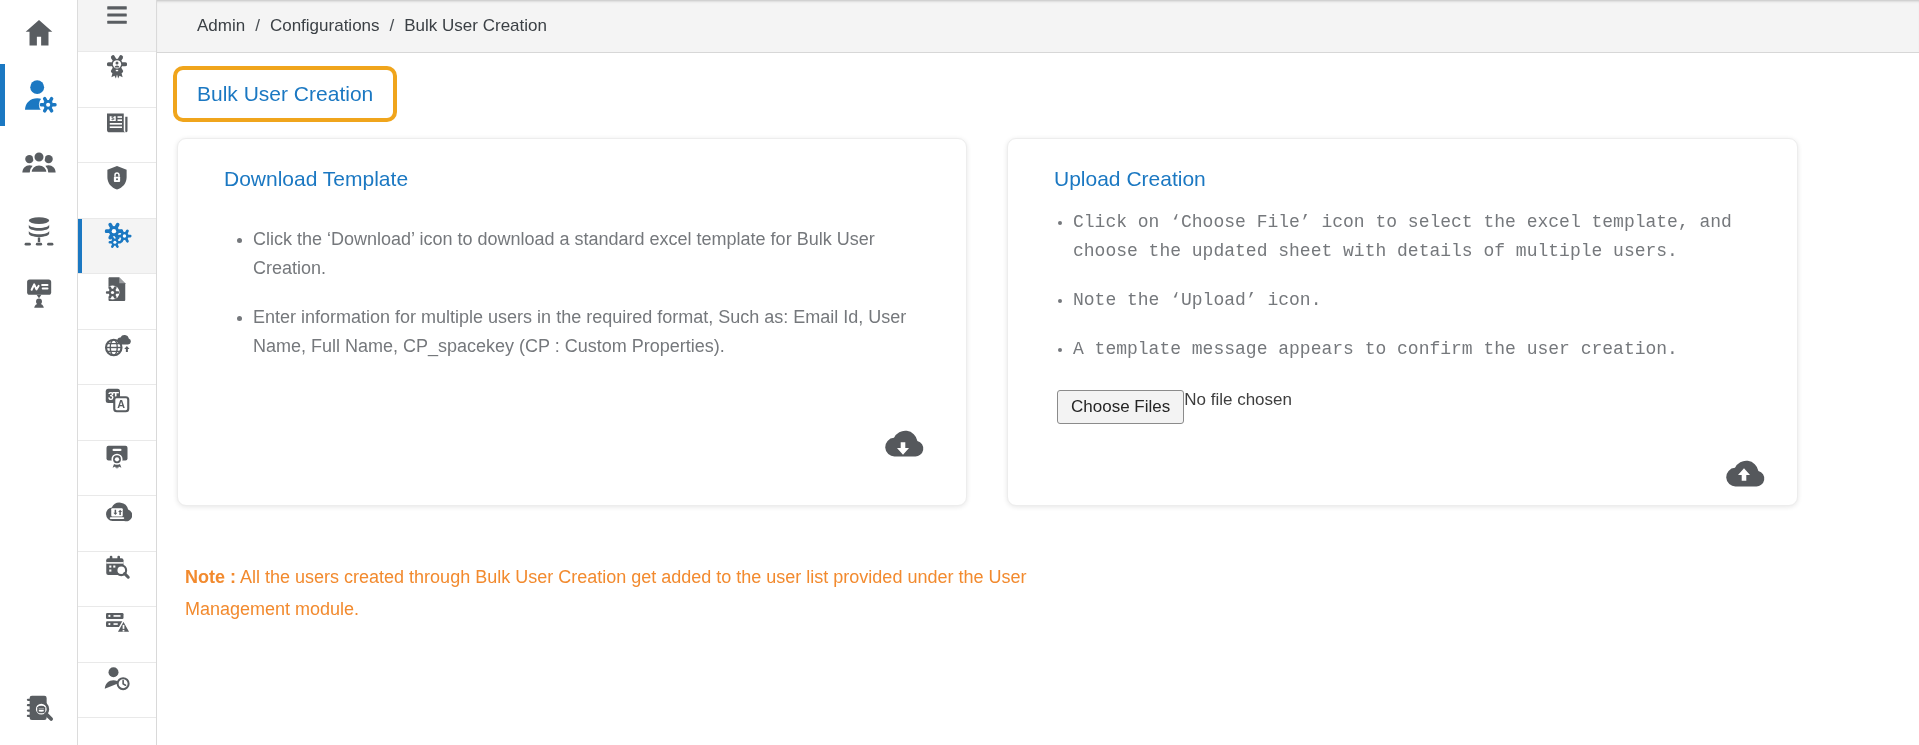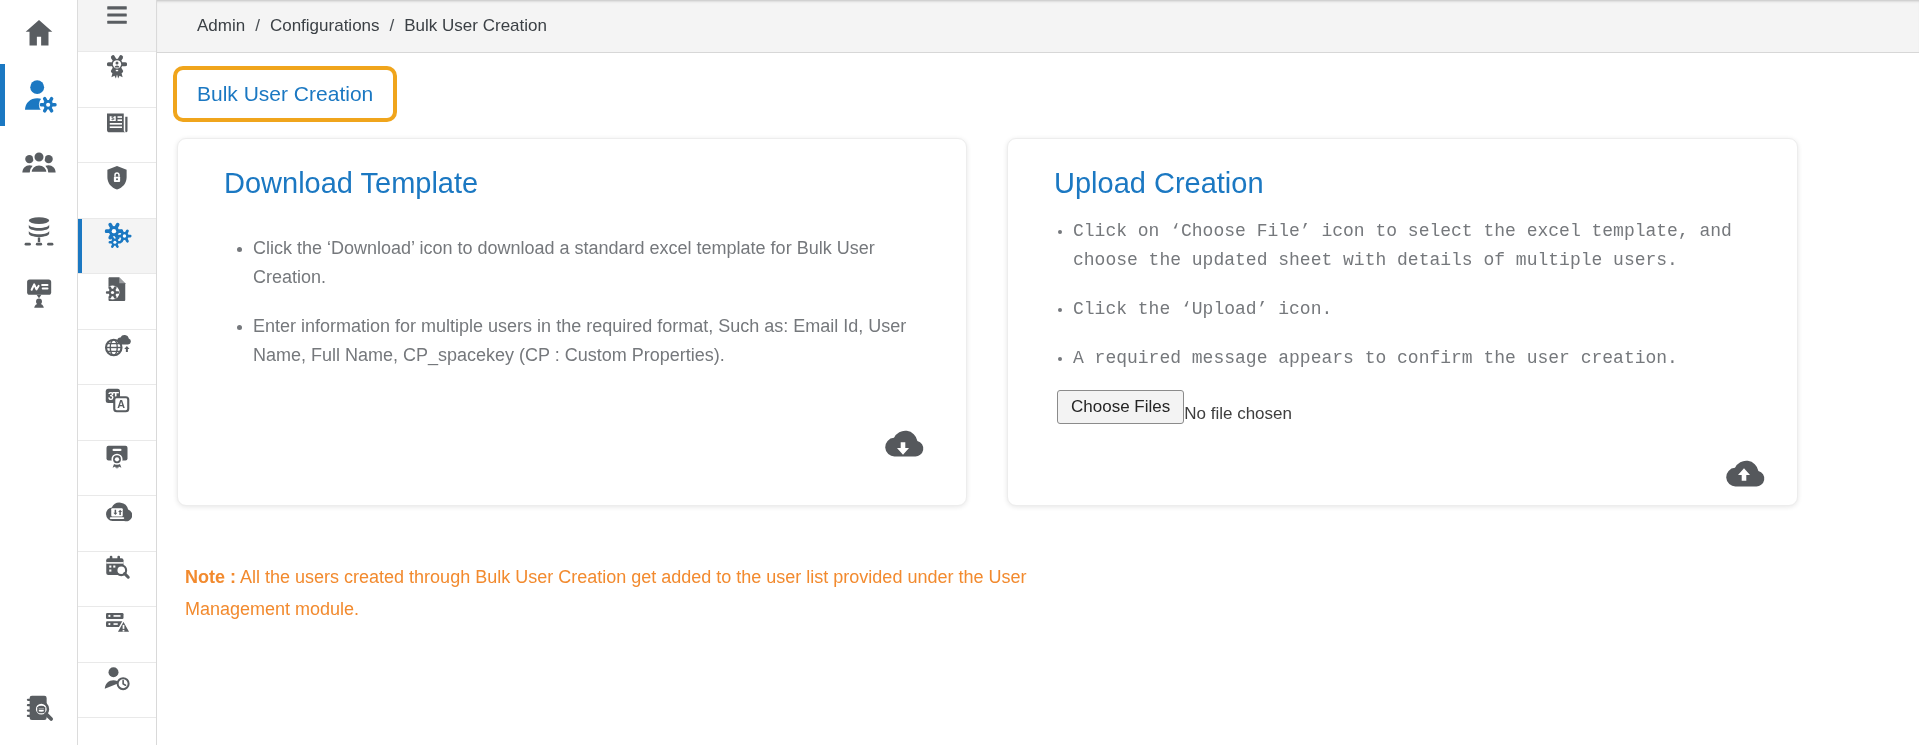--- a/index.html
+++ b/index.html
@@ -39,33 +39,33 @@
 
   .title-chip { position:absolute; left:16px; top:13px; height:56px; min-width:206px;
     border:4px solid #f0a51c; border-radius:10px; display:flex; align-items:center;
     padding:0 20px; white-space:nowrap; }
   .title-chip h1 { font-size:21px; font-weight:400; color:#1b78c2; }
 
   .card { position:absolute; top:85px; height:368px; background:#fff; border:1px solid #ededed;
     border-radius:9px; box-shadow:0 1px 5px rgba(0,0,0,.10); }
   .card.download { left:20px;  width:790px; }
   .card.upload   { left:850px; width:791px; }
-  .card h2 { margin:28px 0 0 46px; font-size:29px; font-weight:400; color:#1b78c2; }
+  .card h2 { margin:28px 0 0 46px; font-size:21px; font-weight:400; color:#1b78c2; }
   .card ul { list-style:disc; color:#75787c; font-size:18px; line-height:29px; }
   .card.download ul { margin:34px 30px 0 0; padding-left:75px; }
   .card.upload   ul { margin:17px 24px 0 0; padding-left:65px;font-family:Liberation Mono, monospace; }
   .card li { margin-bottom:20px; }
   .card li::marker { color:#75787c; font-size:15px; }
 
   .cloud-btn { position:absolute; cursor:pointer; background:none; border:none; }
   .cloud-btn svg { width:46px; height:33px; }
   .dl-action { right:40px; bottom:44px; }
   .up-action { right:30px; bottom:14px; }
 
-  .file-row { position:absolute; left:49px; top:251px; display:flex; align-items:flex-end; }
+  .file-row { position:absolute; left:49px; top:251px; display:flex; align-items:flex-start; }
   .choose-btn { height:34px; padding:0 13px; font-size:17px; color:#242424;
     background:#f3f3f3; border:1px solid #8b8b8b; border-radius:3px; cursor:pointer;
     font-family:"Liberation Sans", sans-serif; }
   .file-status { font-size:17px; color:#3e3e3e; }
 
   .sheet-field { position:absolute; left:50px; top:306px; width:248px; }
   .sheet-field input { width:100%; border:none; border-bottom:1px solid #9e9e9e; outline:none;
     font-size:18px; color:#555; padding:0 0 14px 0; background:transparent;
     font-family:"Liberation Sans", sans-serif; }
   .sheet-field input::placeholder { color:#9b9b9b; opacity:1; }
@@ -373,22 +373,22 @@
         <path d="M37.4 12.4A12.4 12.4 0 0 0 14 9.3 9.3 9.3 0 0 0 15 27.9h19.6a7.9 7.9 0 0 0 2.8-15.5z" fill="#55585c"></path>
         <path d="M20.7 13.8h4.6v5.6h3.7L23 26.2l-6-6.8h3.7z" fill="#fff"></path>
       </svg>
     </button>
   </section>
 
   <section class="card upload">
     <h2>Upload Creation</h2>
     <ul>
       <li>Click on ‘Choose File’ icon to select the excel template, and choose the updated sheet with details of multiple users.</li>
-      <li>Click the ‘Upload’ icon.</li>
-      <li>A required message appears to confirm the user creation.</li>
+      <li>Note the ‘Upload’ icon.</li>
+      <li>A template message appears to confirm the user creation.</li>
     </ul>
 
     <div class="file-row">
       <button class="choose-btn">Choose Files</button>
       <span class="file-status">No file chosen</span>
     </div>
 
 
     <button class="cloud-btn up-action" title="">
       <svg viewBox="0 0 46 32">

